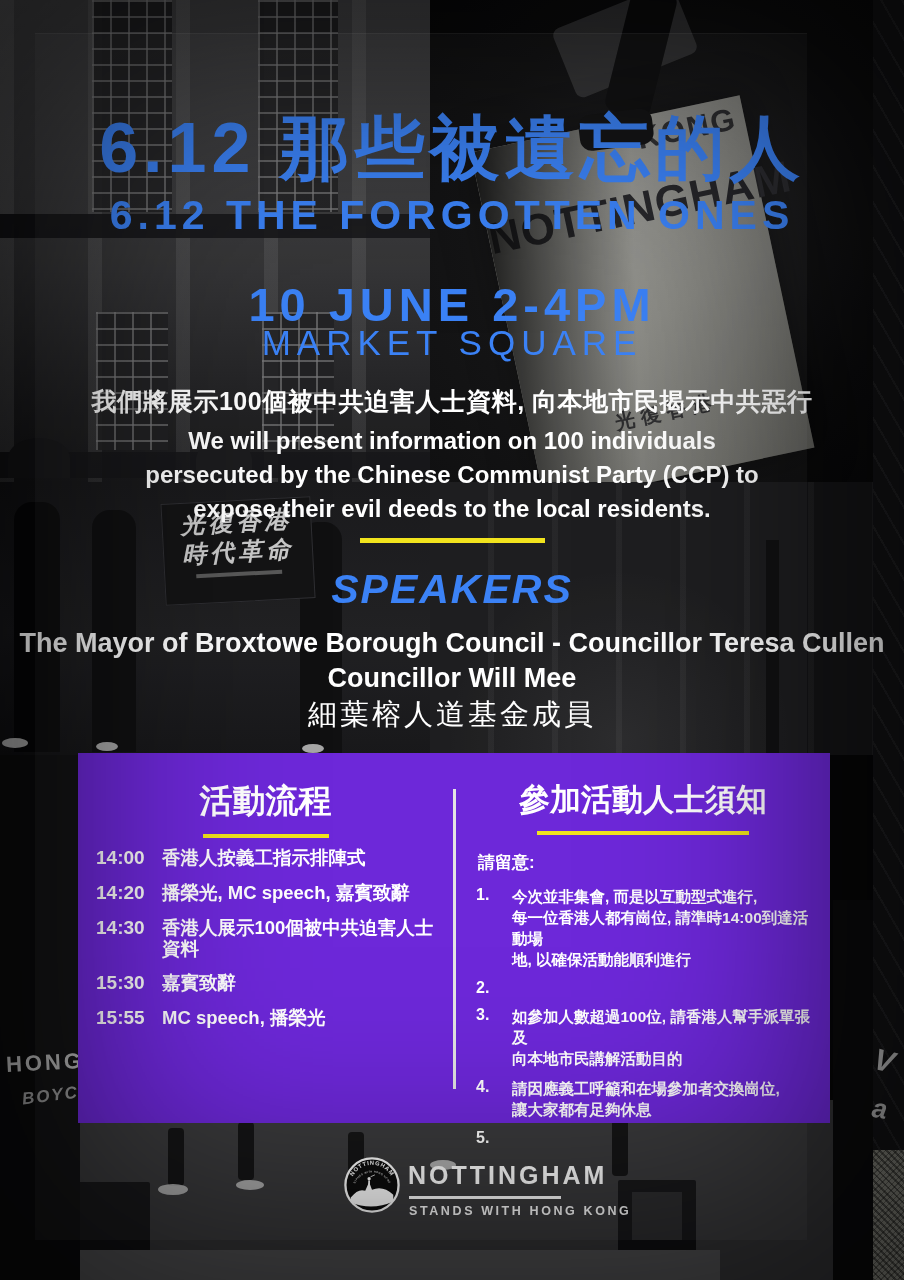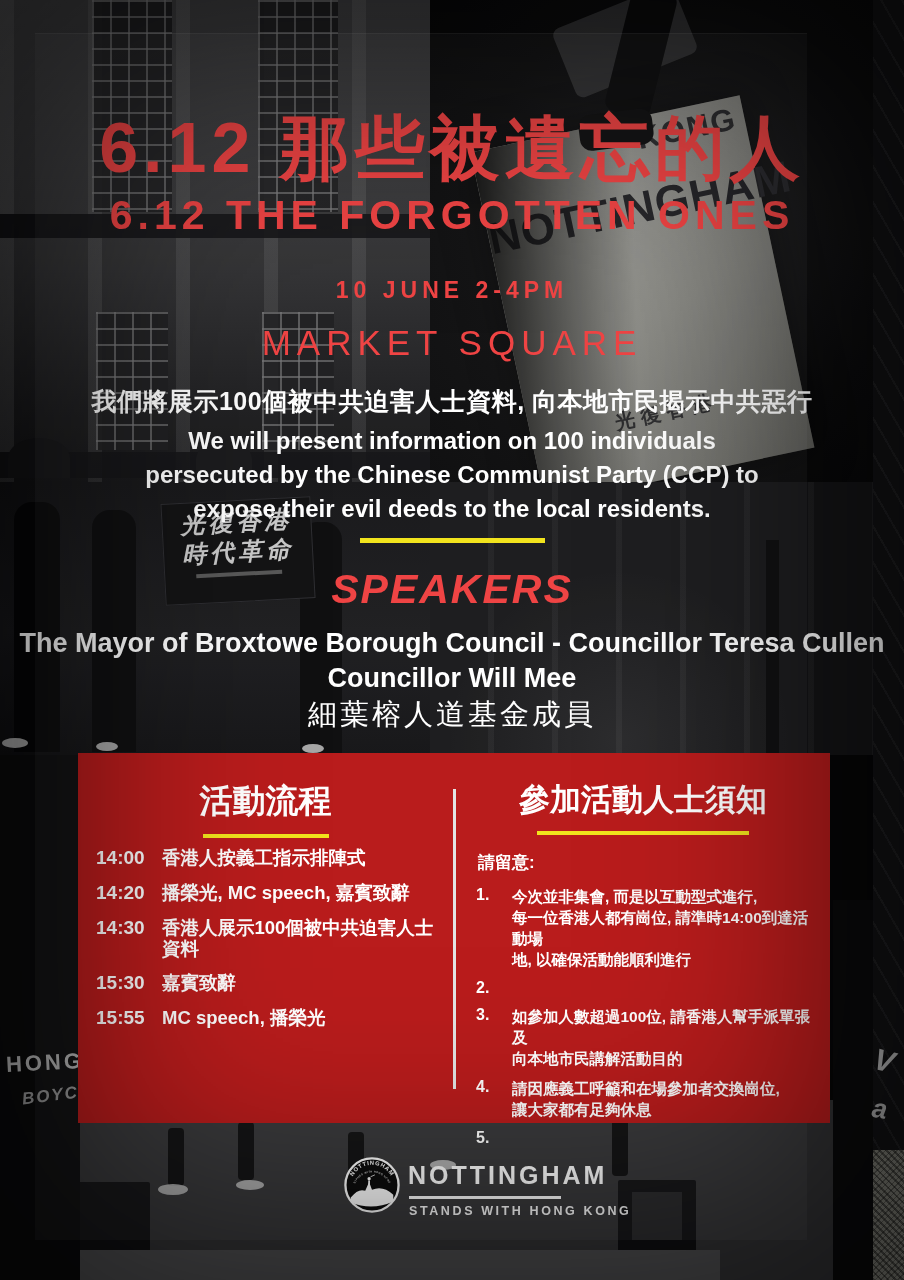--- a/index.html
+++ b/index.html
@@ -66,35 +66,35 @@
     background-image:repeating-linear-gradient(60deg,transparent 0 16px,rgba(255,255,255,.05) 16px 18px);}
   .granite{left:873px;top:1150px;width:31px;height:130px;background:#7b7b73;
     background-image:repeating-linear-gradient(45deg,rgba(0,0,0,.4) 0 2px,transparent 2px 5px),
       repeating-linear-gradient(-45deg,rgba(0,0,0,.3) 0 1px,transparent 1px 4px);}
   .photo-frame{left:35px;top:33px;width:772px;height:1207px;
     background:rgba(255,255,255,.045);border-top:1px solid rgba(255,255,255,.07);}
   .vignette{inset:0;box-shadow:inset 0 0 220px 70px rgba(0,0,0,.55);pointer-events:none;z-index:40;}
   .graffiti{color:#d6d6d6;font-weight:700;z-index:5;}
 
   
-  .y{color:#ef4444;}
+  .y{color:#3b82f6;}
   .title-zh{top:102px;font-size:70px;font-weight:900;letter-spacing:5px;z-index:10;}
   .title-en{top:192px;font-size:41px;font-weight:800;letter-spacing:5px;z-index:10;}
-  .evt-time{top:277px;font-size:23px;font-weight:800;letter-spacing:5px;z-index:10;}
+  .evt-time{top:277px;font-size:47px;font-weight:800;letter-spacing:5px;z-index:10;}
   .evt-loc{top:323px;font-size:35px;font-weight:400;letter-spacing:6px;z-index:10;}
   .intro-zh{top:385px;font-size:25px;font-weight:700;letter-spacing:.5px;z-index:10;}
   .intro-en{top:424px;font-size:24px;font-weight:700;line-height:34px;z-index:10;}
   .divider{left:360px;top:538px;width:185px;height:5px;background:#F2E41D;z-index:10;}
   .speakers-h{top:566px;font-size:41px;font-weight:900;font-style:italic;letter-spacing:2px;z-index:10;}
   .speaker-1{top:628px;font-size:27px;font-weight:700;z-index:10;}
   .speaker-2{top:663px;font-size:27px;font-weight:700;z-index:10;}
   .speaker-3{top:695px;font-size:29px;font-weight:400;letter-spacing:3px;z-index:10;}
 
   
-  .panel{left:78px;top:753px;width:752px;height:370px;background:#b91c1c;z-index:12;}
+  .panel{left:78px;top:753px;width:752px;height:370px;background:#6d28d9;z-index:12;}
   .col-left{position:absolute;left:0;top:0;width:375px;height:100%;}
   .col-left h2,.col-right h2{margin:26px 0 0;text-align:center;font-size:33px;font-weight:700;color:#fff;}
   .col-right h2{font-size:31px;}
   .hrule{height:4px;background:#F2E41D;margin:10px auto 0;}
   .hrule.left{width:126px;}
   .hrule.right{width:212px;}
   .sched{position:absolute;left:18px;top:94px;width:348px;}
   .srow{display:flex;gap:12px;margin-bottom:13px;font-weight:700;}
   .srow .t{width:54px;font-size:19px;flex:none;}
   .srow .d{font-size:18.5px;line-height:21px;}

